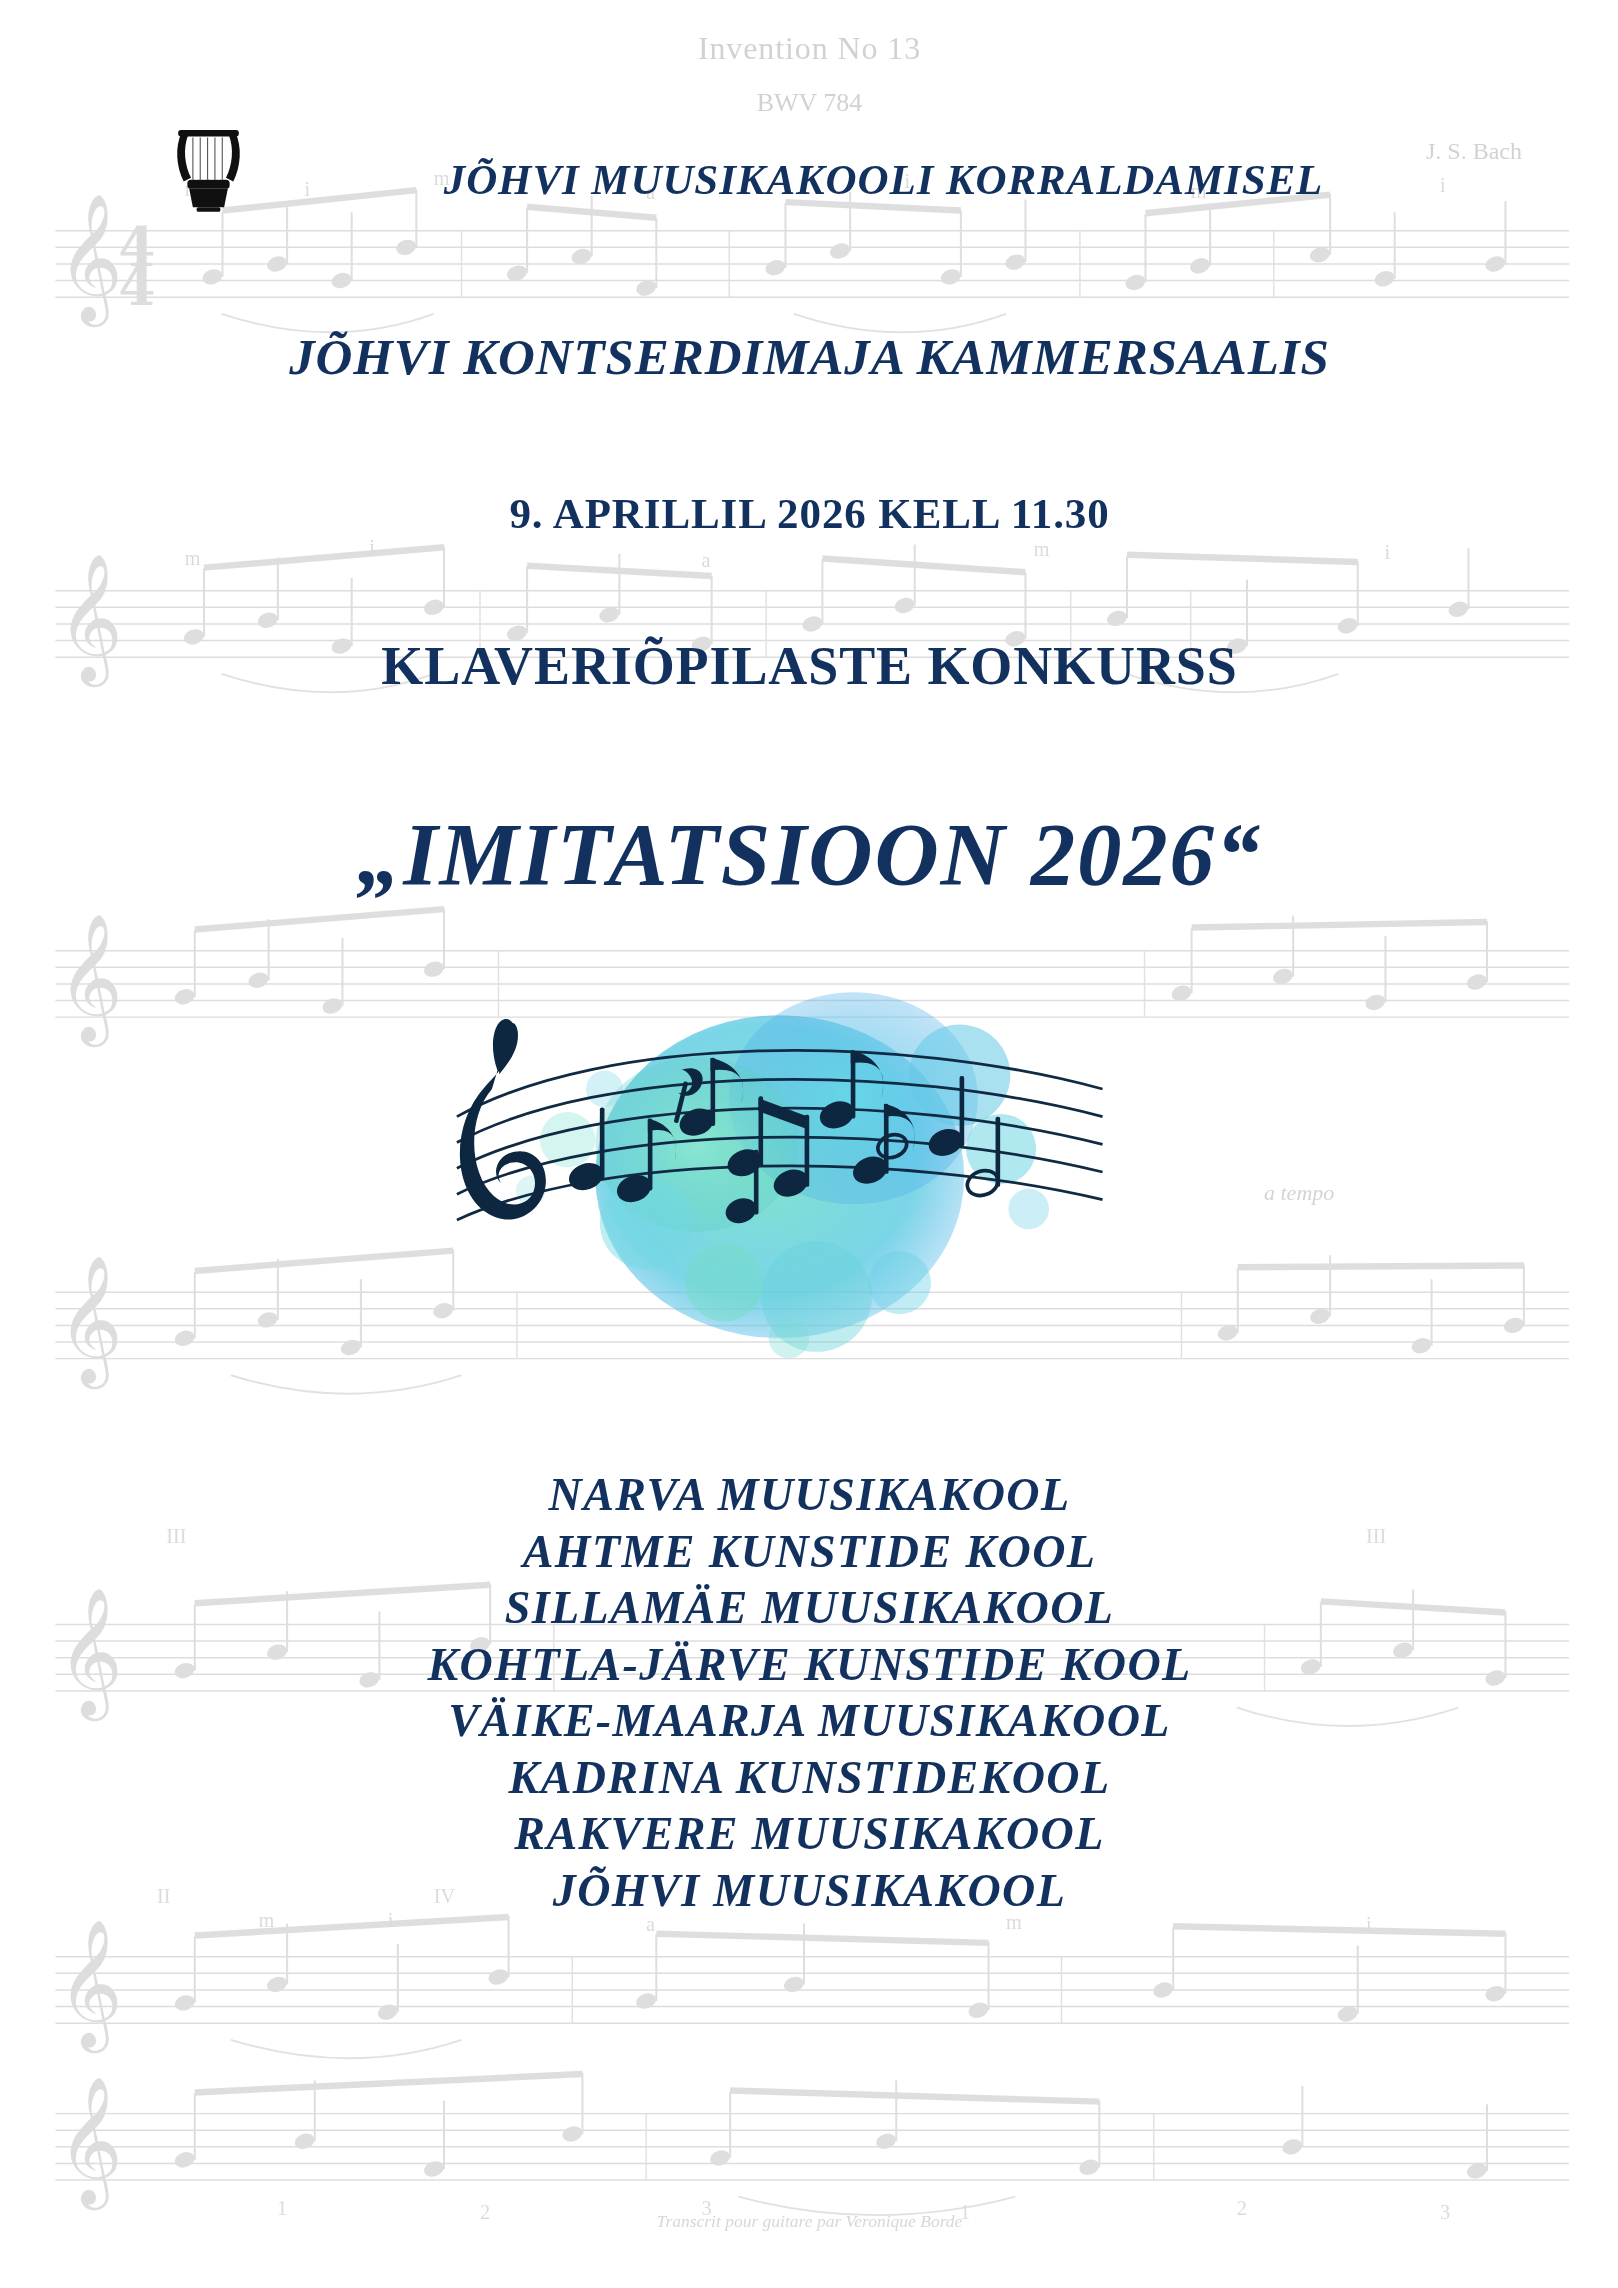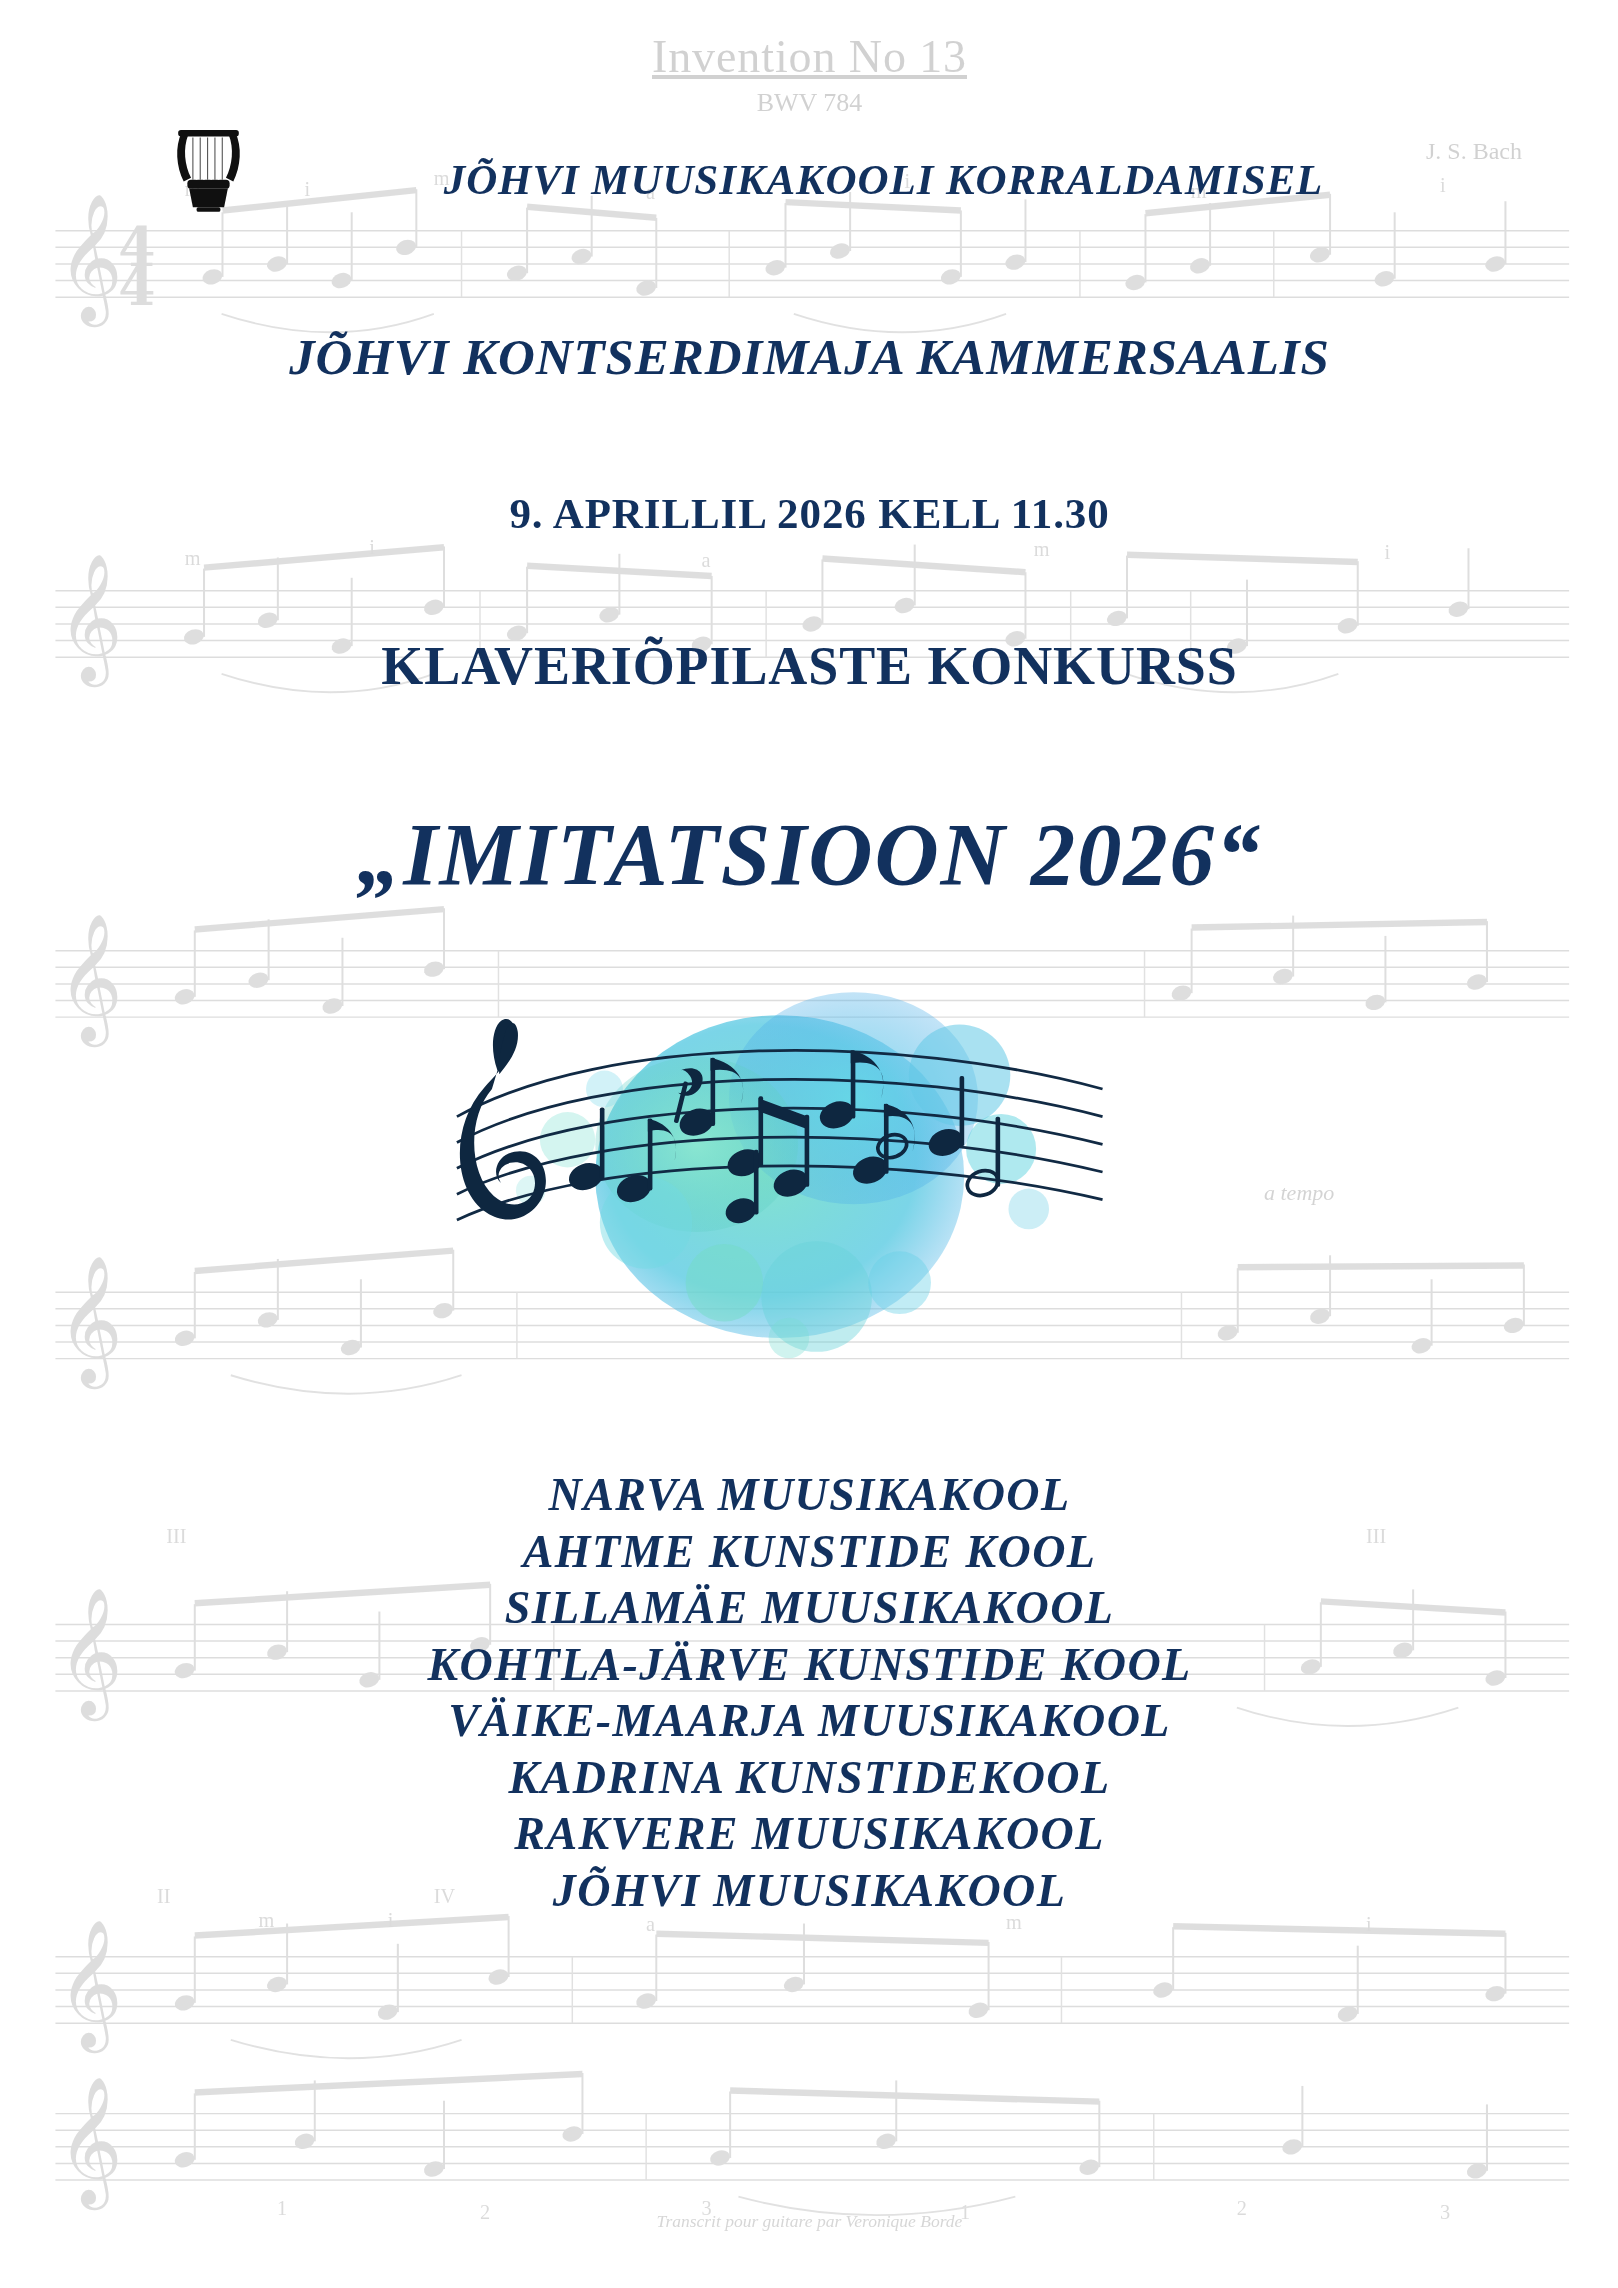--- a/index.html
+++ b/index.html
@@ -31,21 +31,21 @@
     opacity: 0.45;
     pointer-events: none;
   }
   .sheet-title {
     position: absolute;
     width: 100%;
     text-align: center;
     color: #9b9b9b;
     font-family: "Liberation Serif", serif;
   }
-  #sheet-main-title { top: 29.5px; font-size: 46px; letter-spacing: 0.9px; text-decoration: underline; }
+  #sheet-main-title { top: 29.5px; font-size: 32px; letter-spacing: 0.9px; }
   #sheet-sub-title  { top: 88px; font-size: 26px; }
   #sheet-composer {
     position: absolute;
     right: 97px;
     top: 138px;
     color: #9b9b9b;
     font-size: 24px;
     font-family: "Liberation Serif", serif;
   }
   #sheet-footer {

